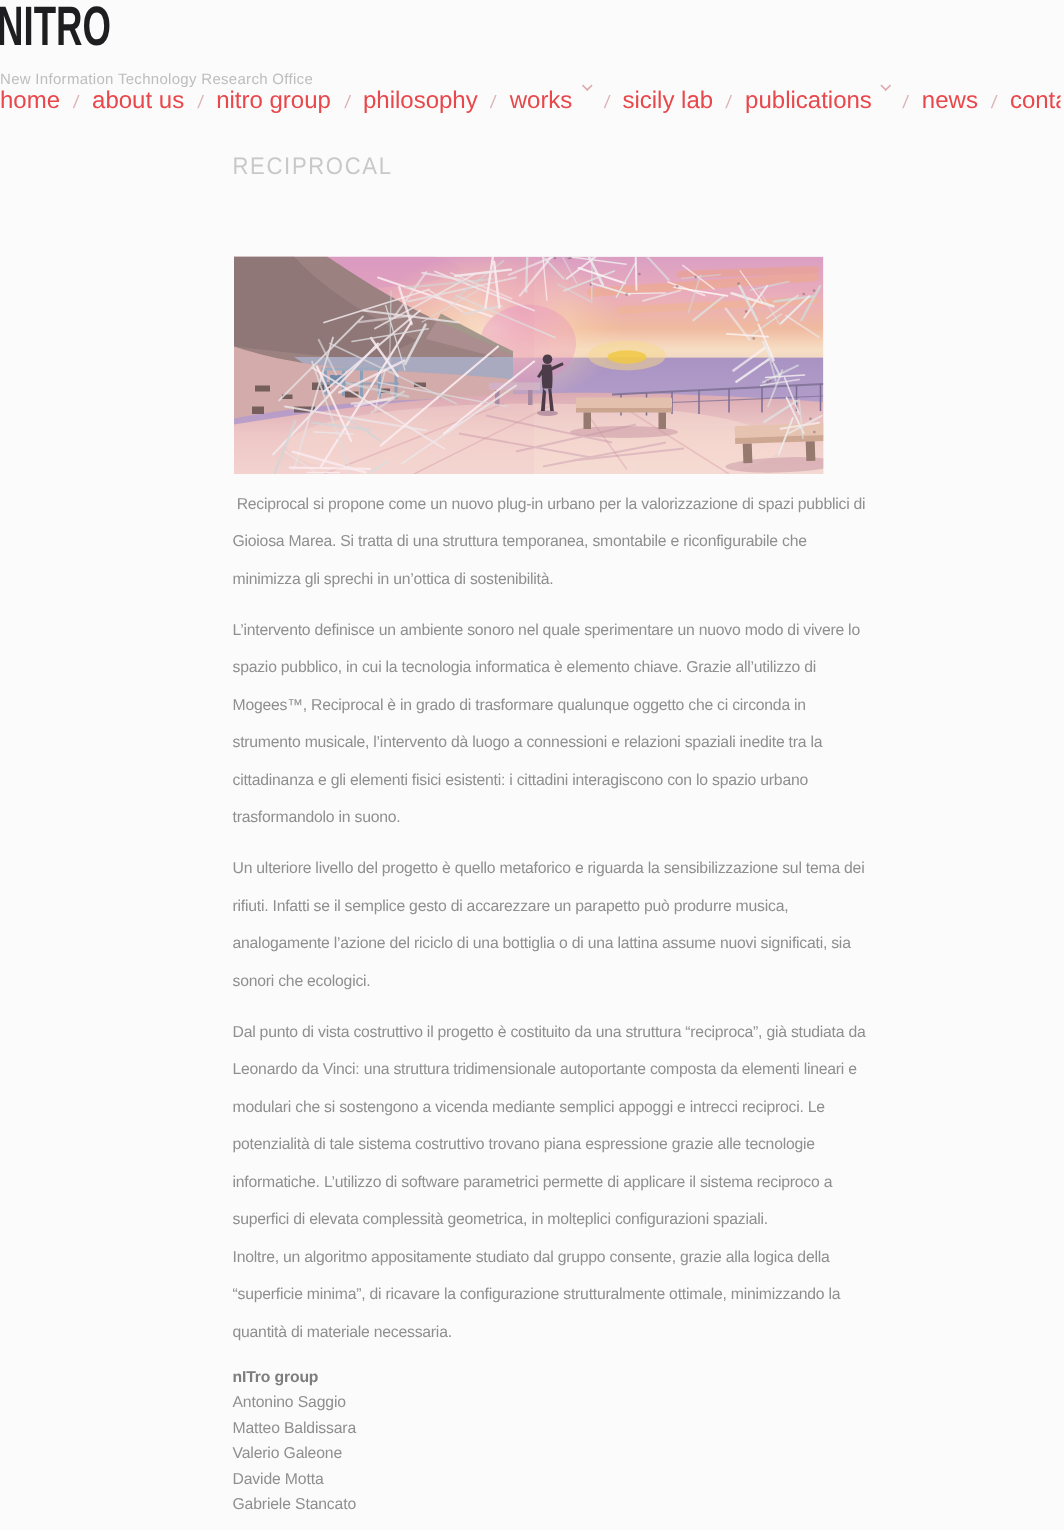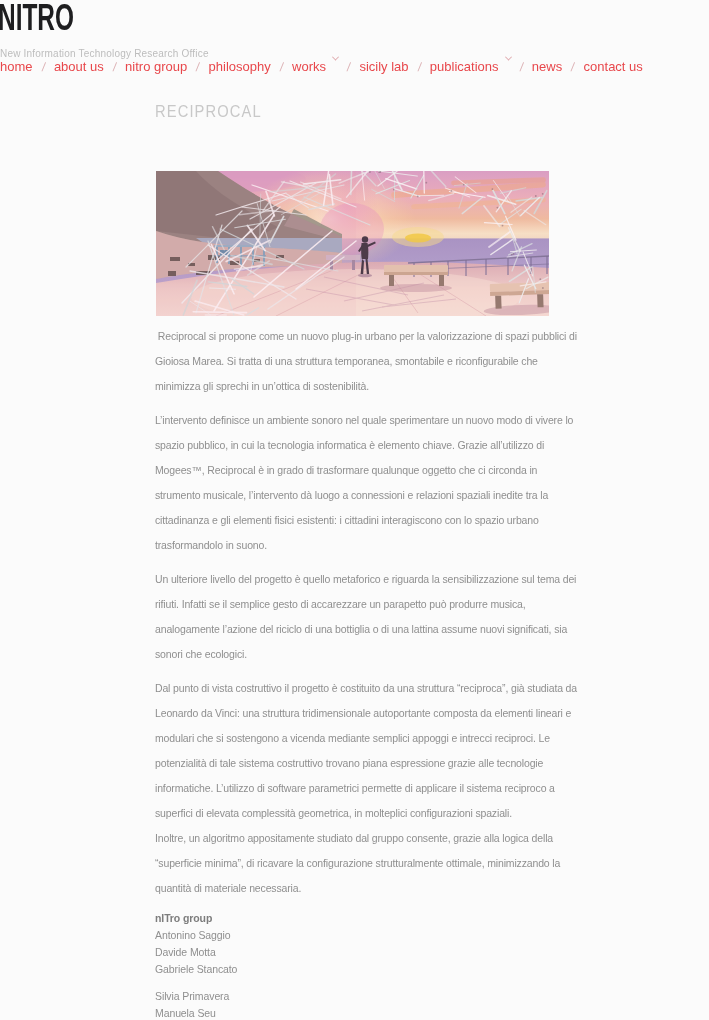--- a/index.html
+++ b/index.html
@@ -10,21 +10,21 @@
   html,body{background:#fbfbfb}
   body{font-family:"Liberation Sans","DejaVu Sans",sans-serif;}
   .page{position:relative;width:707px;height:1020px;overflow:hidden;background:#fbfbfb}
 
   
   .logo{position:absolute;top:-2px;left:-2px;font-size:37px;line-height:40px;font-weight:700;
         color:var(--logo);transform:scaleX(.66);transform-origin:0 0;letter-spacing:0;
         text-decoration:none;display:inline-block;cursor:pointer}
   .tagline{position:absolute;top:48px;left:0;font-size:10px;color:var(--tagline);letter-spacing:.2px}
   .nav{position:absolute;top:59px;left:0;display:flex;align-items:center;white-space:nowrap}
-  .nav-link{color:var(--accent);font-size:13px;text-decoration:none;display:inline-flex;align-items:flex-start;cursor:pointer}
+  .nav-link{color:var(--accent);font-size:16px;text-decoration:none;display:inline-flex;align-items:flex-start;cursor:pointer}
   .sep{color:var(--sep);font-size:12px;margin:0 9px;transform:skewX(-8deg)}
   .chev{display:inline-block;width:5px;height:5px;border-right:1.4px solid #dfa9ae;border-bottom:1.4px solid #dfa9ae;
         transform:rotate(45deg) translate(-1px,-1px);margin-left:7px;margin-top:-3px}
 
   
   .title{position:absolute;top:103px;left:155px;font-size:16px;font-weight:400;color:var(--title);
          letter-spacing:1.2px;transform:scaleX(.92);transform-origin:0 0}
 
   
   .hero{position:absolute;top:171px;left:156px;width:393px;height:145px;overflow:hidden}
@@ -362,20 +362,22 @@
         <p class="para"> Reciprocal si propone come un nuovo plug-in urbano per la valorizzazione di spazi pubblici di Gioiosa Marea. Si tratta di una struttura temporanea, smontabile e riconfigurabile che minimizza gli sprechi in un’ottica di sostenibilità.</p>
         <p class="para">L’intervento definisce un ambiente sonoro nel quale sperimentare un nuovo modo di vivere lo spazio pubblico, in cui la tecnologia informatica è elemento chiave. Grazie all’utilizzo di Mogees™, Reciprocal è in grado di trasformare qualunque oggetto che ci circonda in strumento musicale, l’intervento dà luogo a connessioni e relazioni spaziali inedite tra la cittadinanza e gli elementi fisici esistenti: i cittadini interagiscono con lo spazio urbano trasformandolo in suono.</p>
         <p class="para">Un ulteriore livello del progetto è quello metaforico e riguarda la sensibilizzazione sul tema dei rifiuti. Infatti se il semplice gesto di accarezzare un parapetto può produrre musica, analogamente l’azione del riciclo di una bottiglia o di una lattina assume nuovi significati, sia sonori che ecologici.</p>
         <p class="para">Dal punto di vista costruttivo il progetto è costituito da una struttura “reciproca”, già studiata da Leonardo da Vinci: una struttura tridimensionale autoportante composta da elementi lineari e modulari che si sostengono a vicenda mediante semplici appoggi e intrecci reciproci. Le potenzialità di tale sistema costruttivo trovano piana espressione grazie alle tecnologie informatiche. L’utilizzo di software parametrici permette di applicare il sistema reciproco a superfici di elevata complessità geometrica, in molteplici configurazioni spaziali.
 Inoltre, un algoritmo appositamente studiato dal gruppo consente, grazie alla logica della “superficie minima”, di ricavare la configurazione strutturalmente ottimale, minimizzando la quantità di materiale necessaria.</p>
       </article>
     <section id="credits">
         <div class="credit-block">
           <div class="credit-heading bold">nITro group</div>
           <div class="credit-line">Antonino Saggio</div>
+          <div class="credit-line">Matteo Baldissara</div>
+          <div class="credit-line">Valerio Galeone</div>
           <div class="credit-line">Davide Motta</div>
           <div class="credit-line">Gabriele Stancato</div>
         </div>
         <div class="credit-block">
           <div class="credit-line">Silvia Primavera</div>
           <div class="credit-line">Manuela Seu</div>
           <div class="credit-line">Michele Spano</div>
         </div>
       </section>
   </div>

